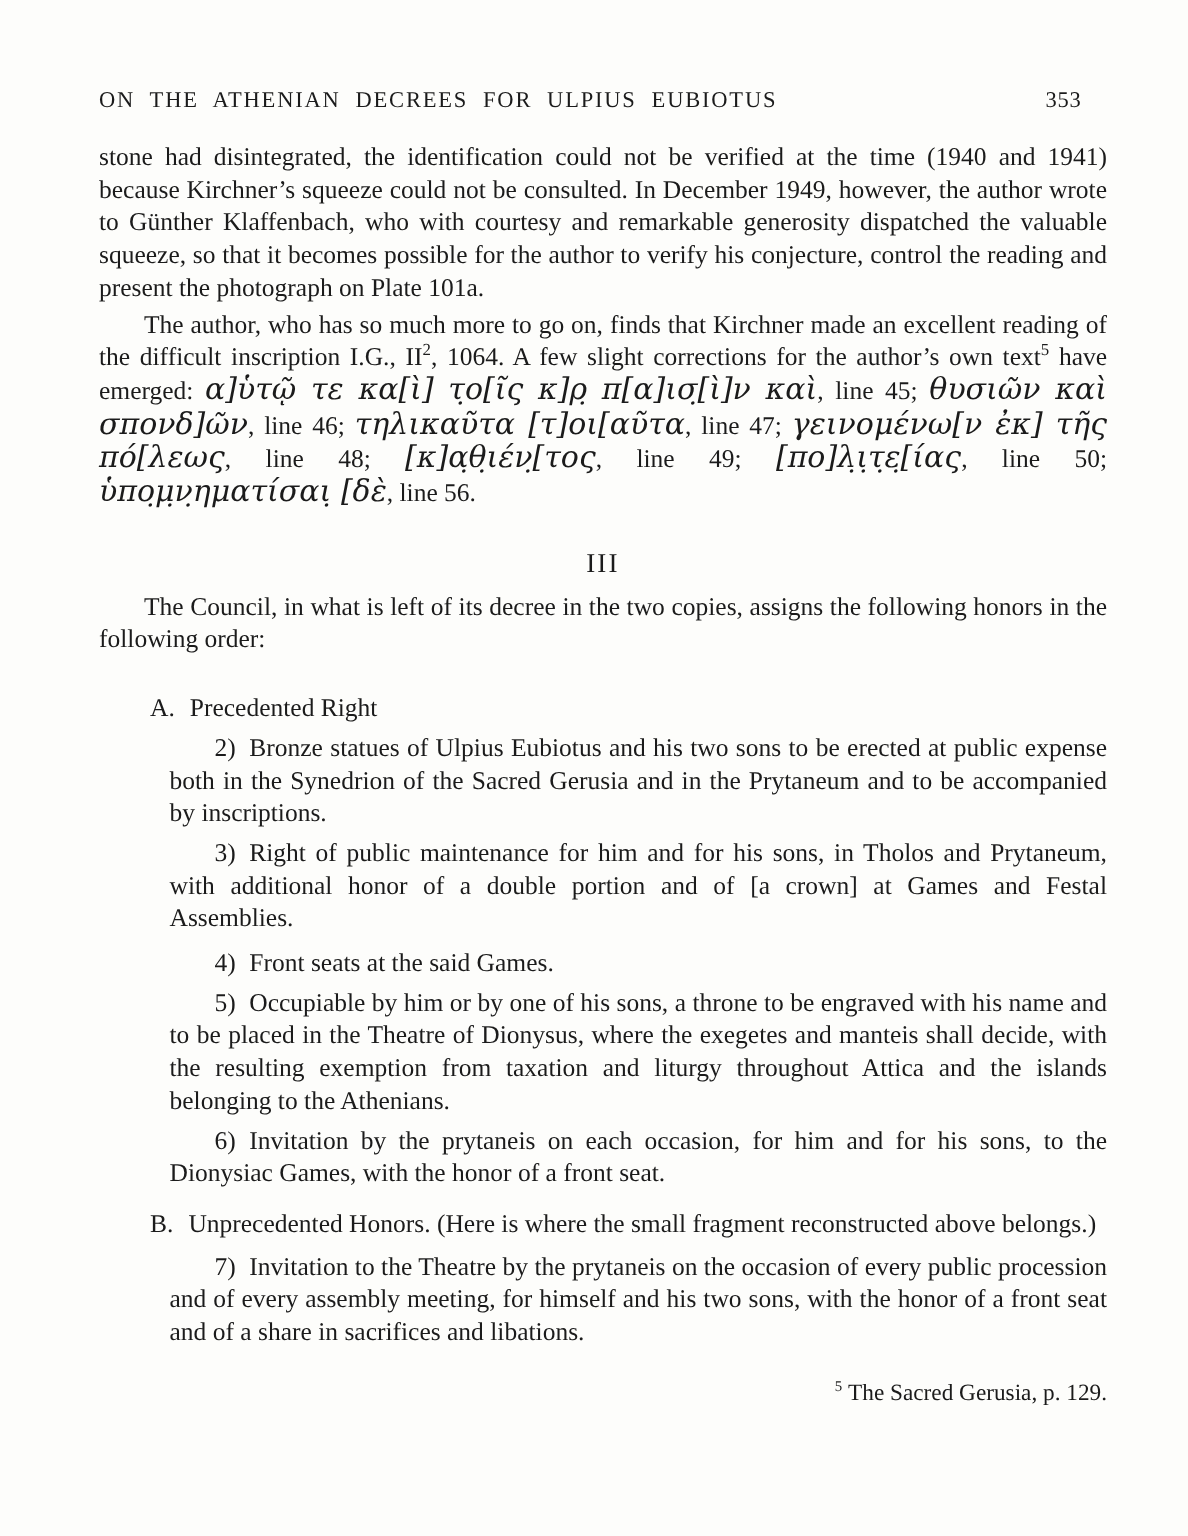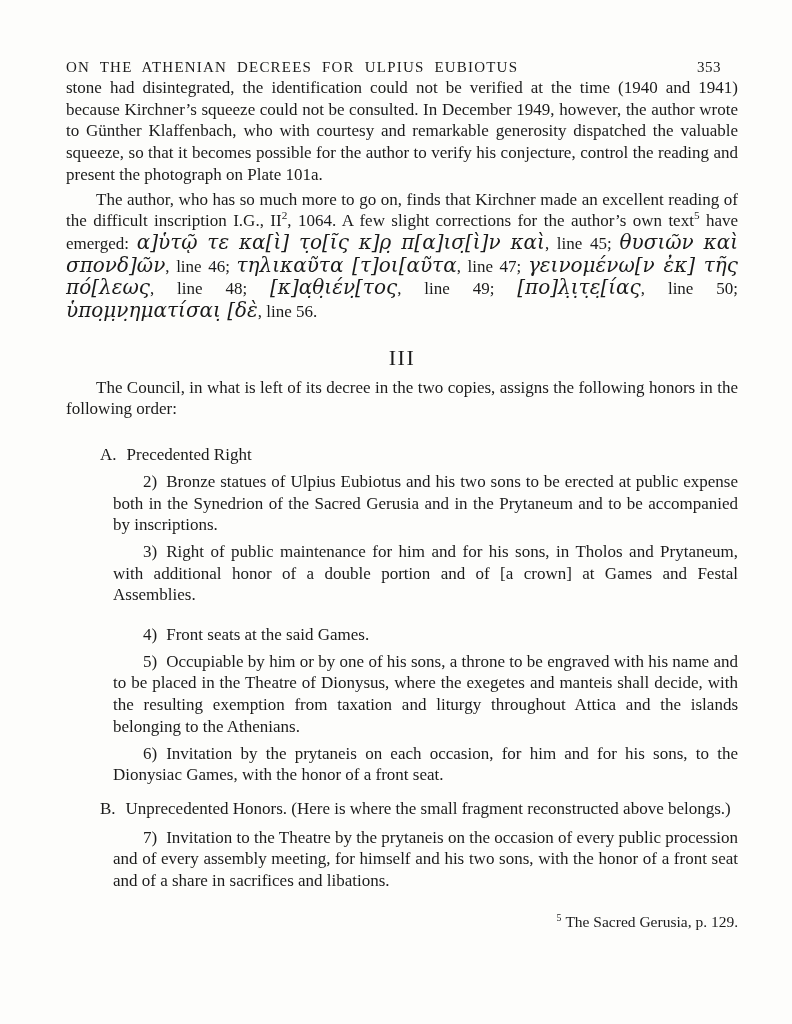--- a/index.html
+++ b/index.html
@@ -38,48 +38,48 @@
     top: 0; right: 17px;
     letter-spacing: 0.5px;
   }
   
   p {
     margin: 0;
     font-size: 17px;
     line-height: 21.7px;
     text-align: justify;
   }
-  .p1 { }
+  .p1 { margin-top: 17px; }
   .p2 { margin-top: 3px; text-indent: 30px; }
   .seg-plain { }
   .seg-italic { }
   .seg-greek { font-style: italic; font-family: "DejaVu Serif", serif; font-size: 20px; }
   .seg-sup { vertical-align: super; font-size: 66%; line-height: 0; }
   .section-number {
     margin-top: 24px;
     margin-bottom: 8px;
     text-align: center;
-    font-size: 22px;
+    font-size: 18px;
     letter-spacing: 1.5px;
     line-height: 22px;
   }
   .intro { text-indent: 30px; }
   .section-heading {
     margin-left: 34px;
     text-align: justify;
   }
   .section-heading.first { margin-top: 24px; }
   .section-heading.second { margin-top: 12px; }
   .section-label { margin-right: 10px; }
   .honor-item {
     padding-left: 47px;
     text-indent: 30px;
     margin-top: 5px;
   }
-  .honor-item.gap6 { margin-top: 18px; }
+  .honor-item.gap6 { margin-top: 8px; }
   .honor-item.gap7 { margin-top: 7px; }
   .item-num { margin-right: 9px; }
   .footnote {
     margin-top: 20px;
     font-size: 15.5px;
     line-height: 19px;
     text-align: right;
   }
   .fn-marker {
     vertical-align: super;

